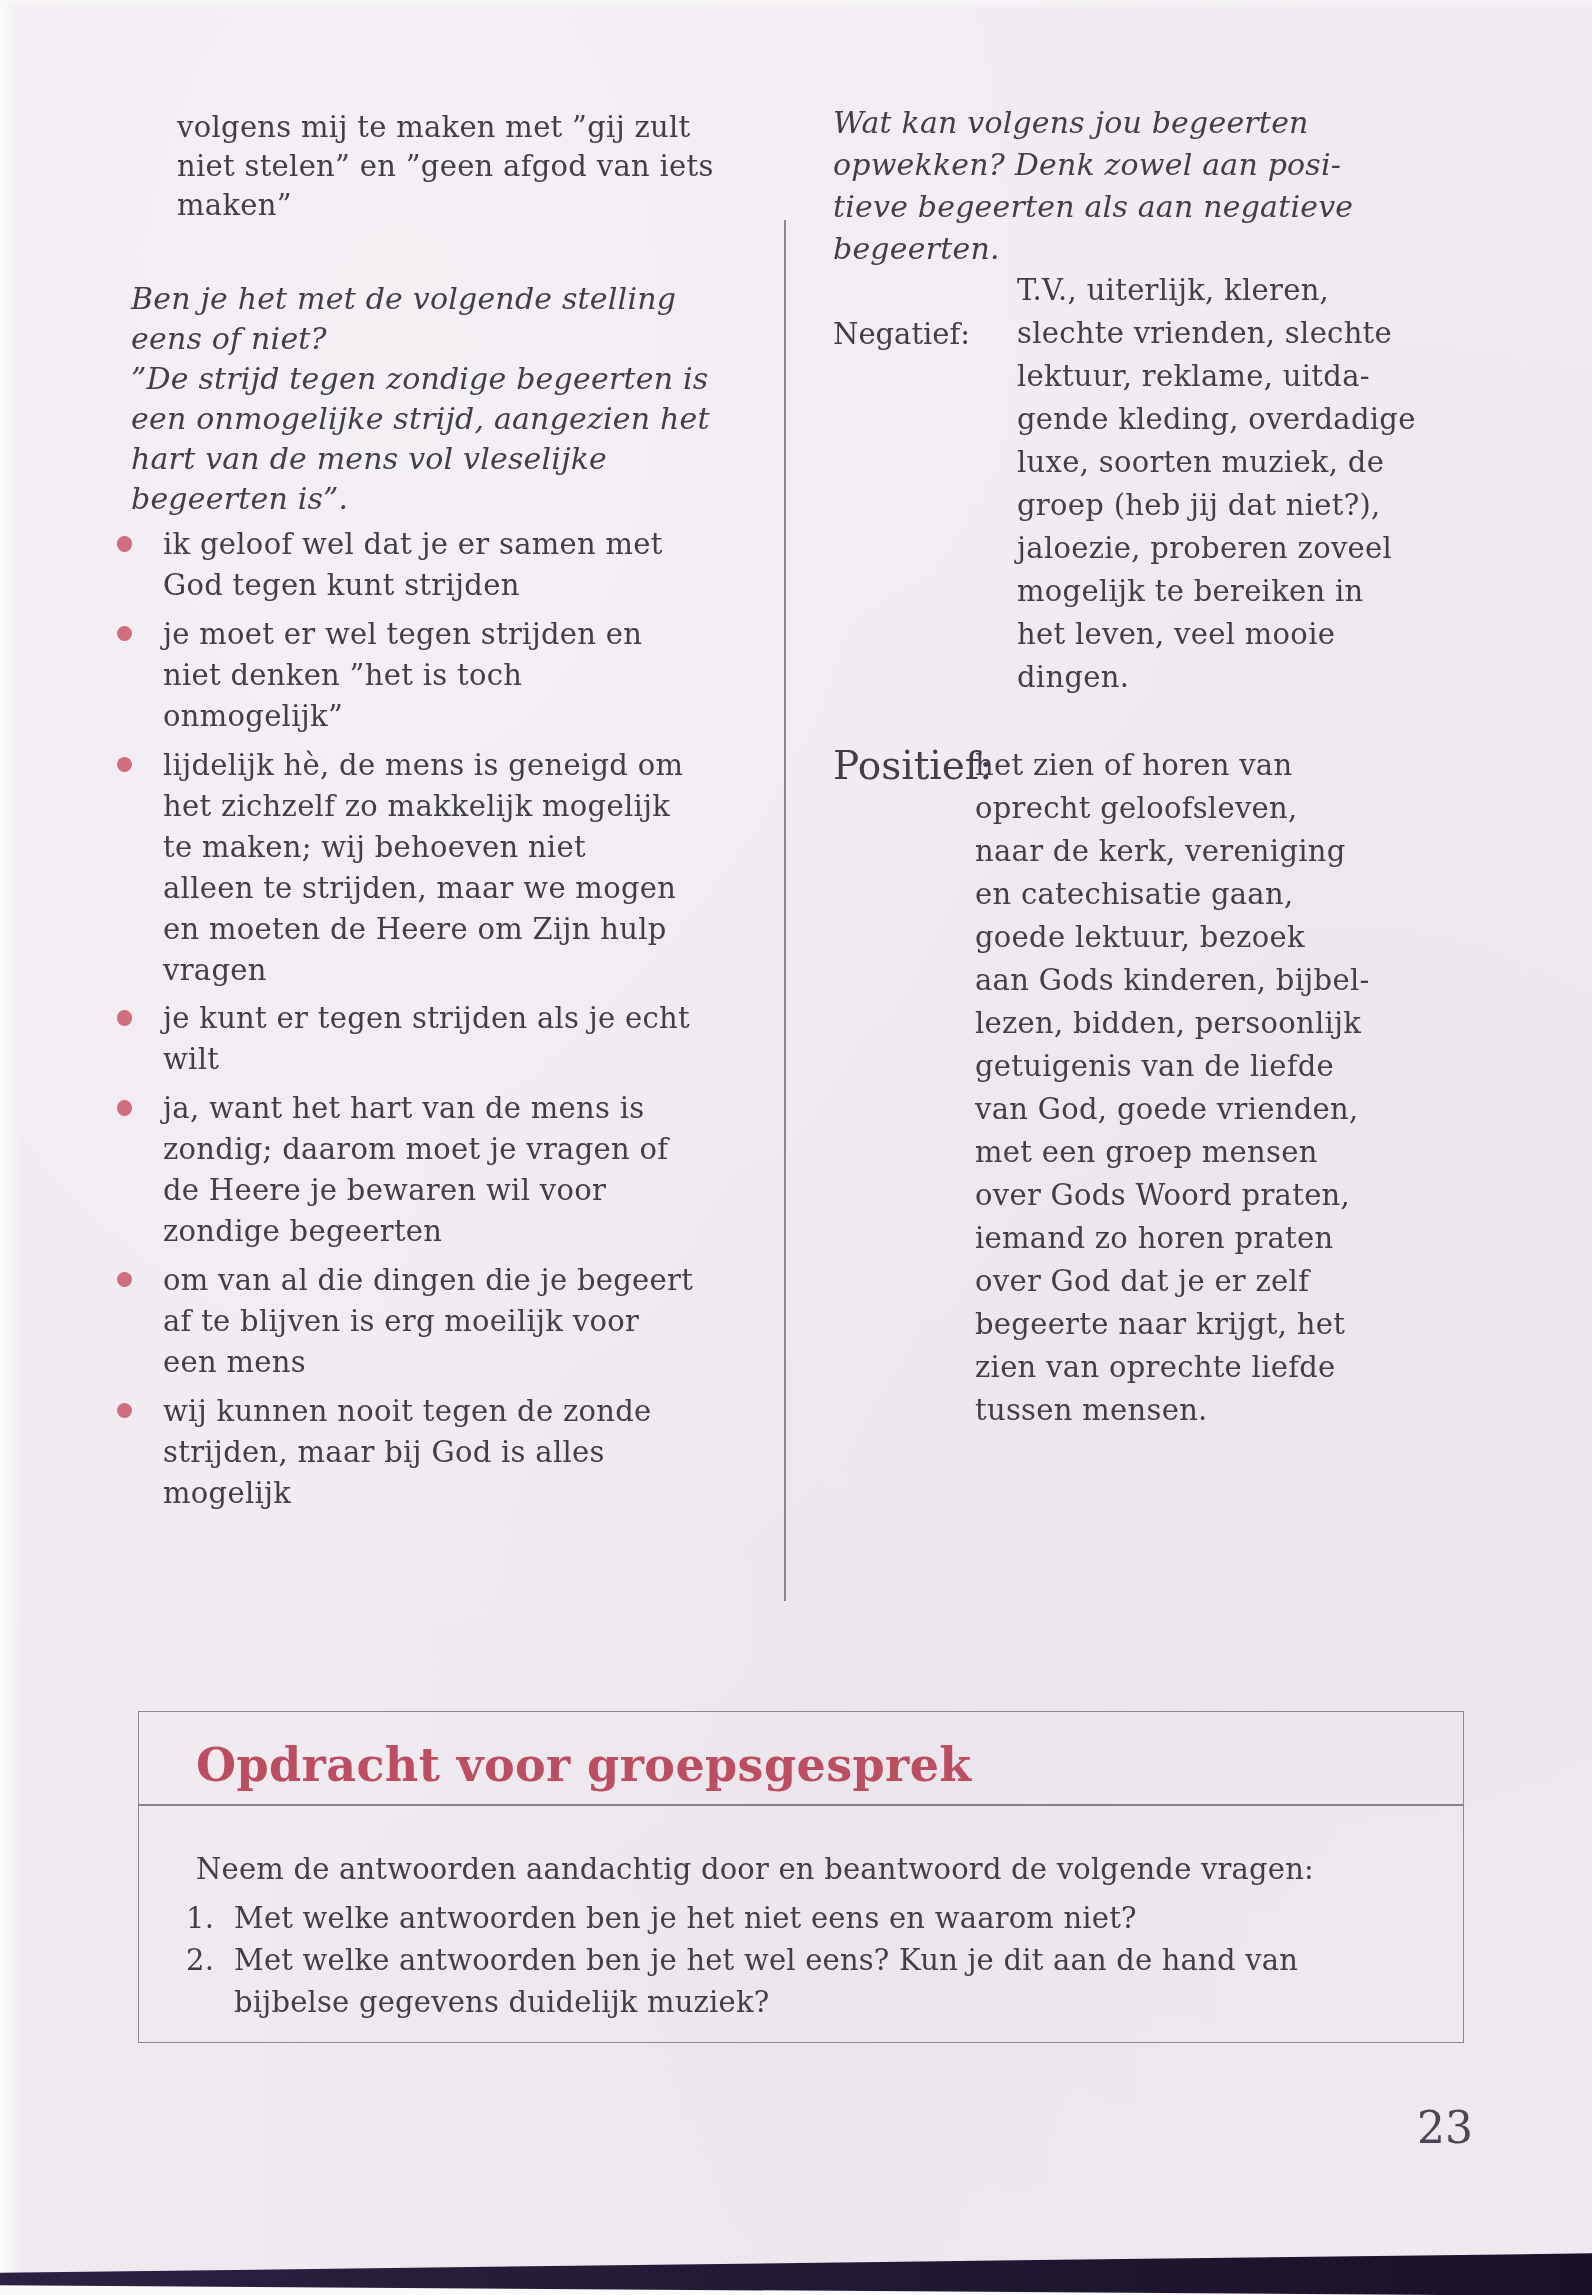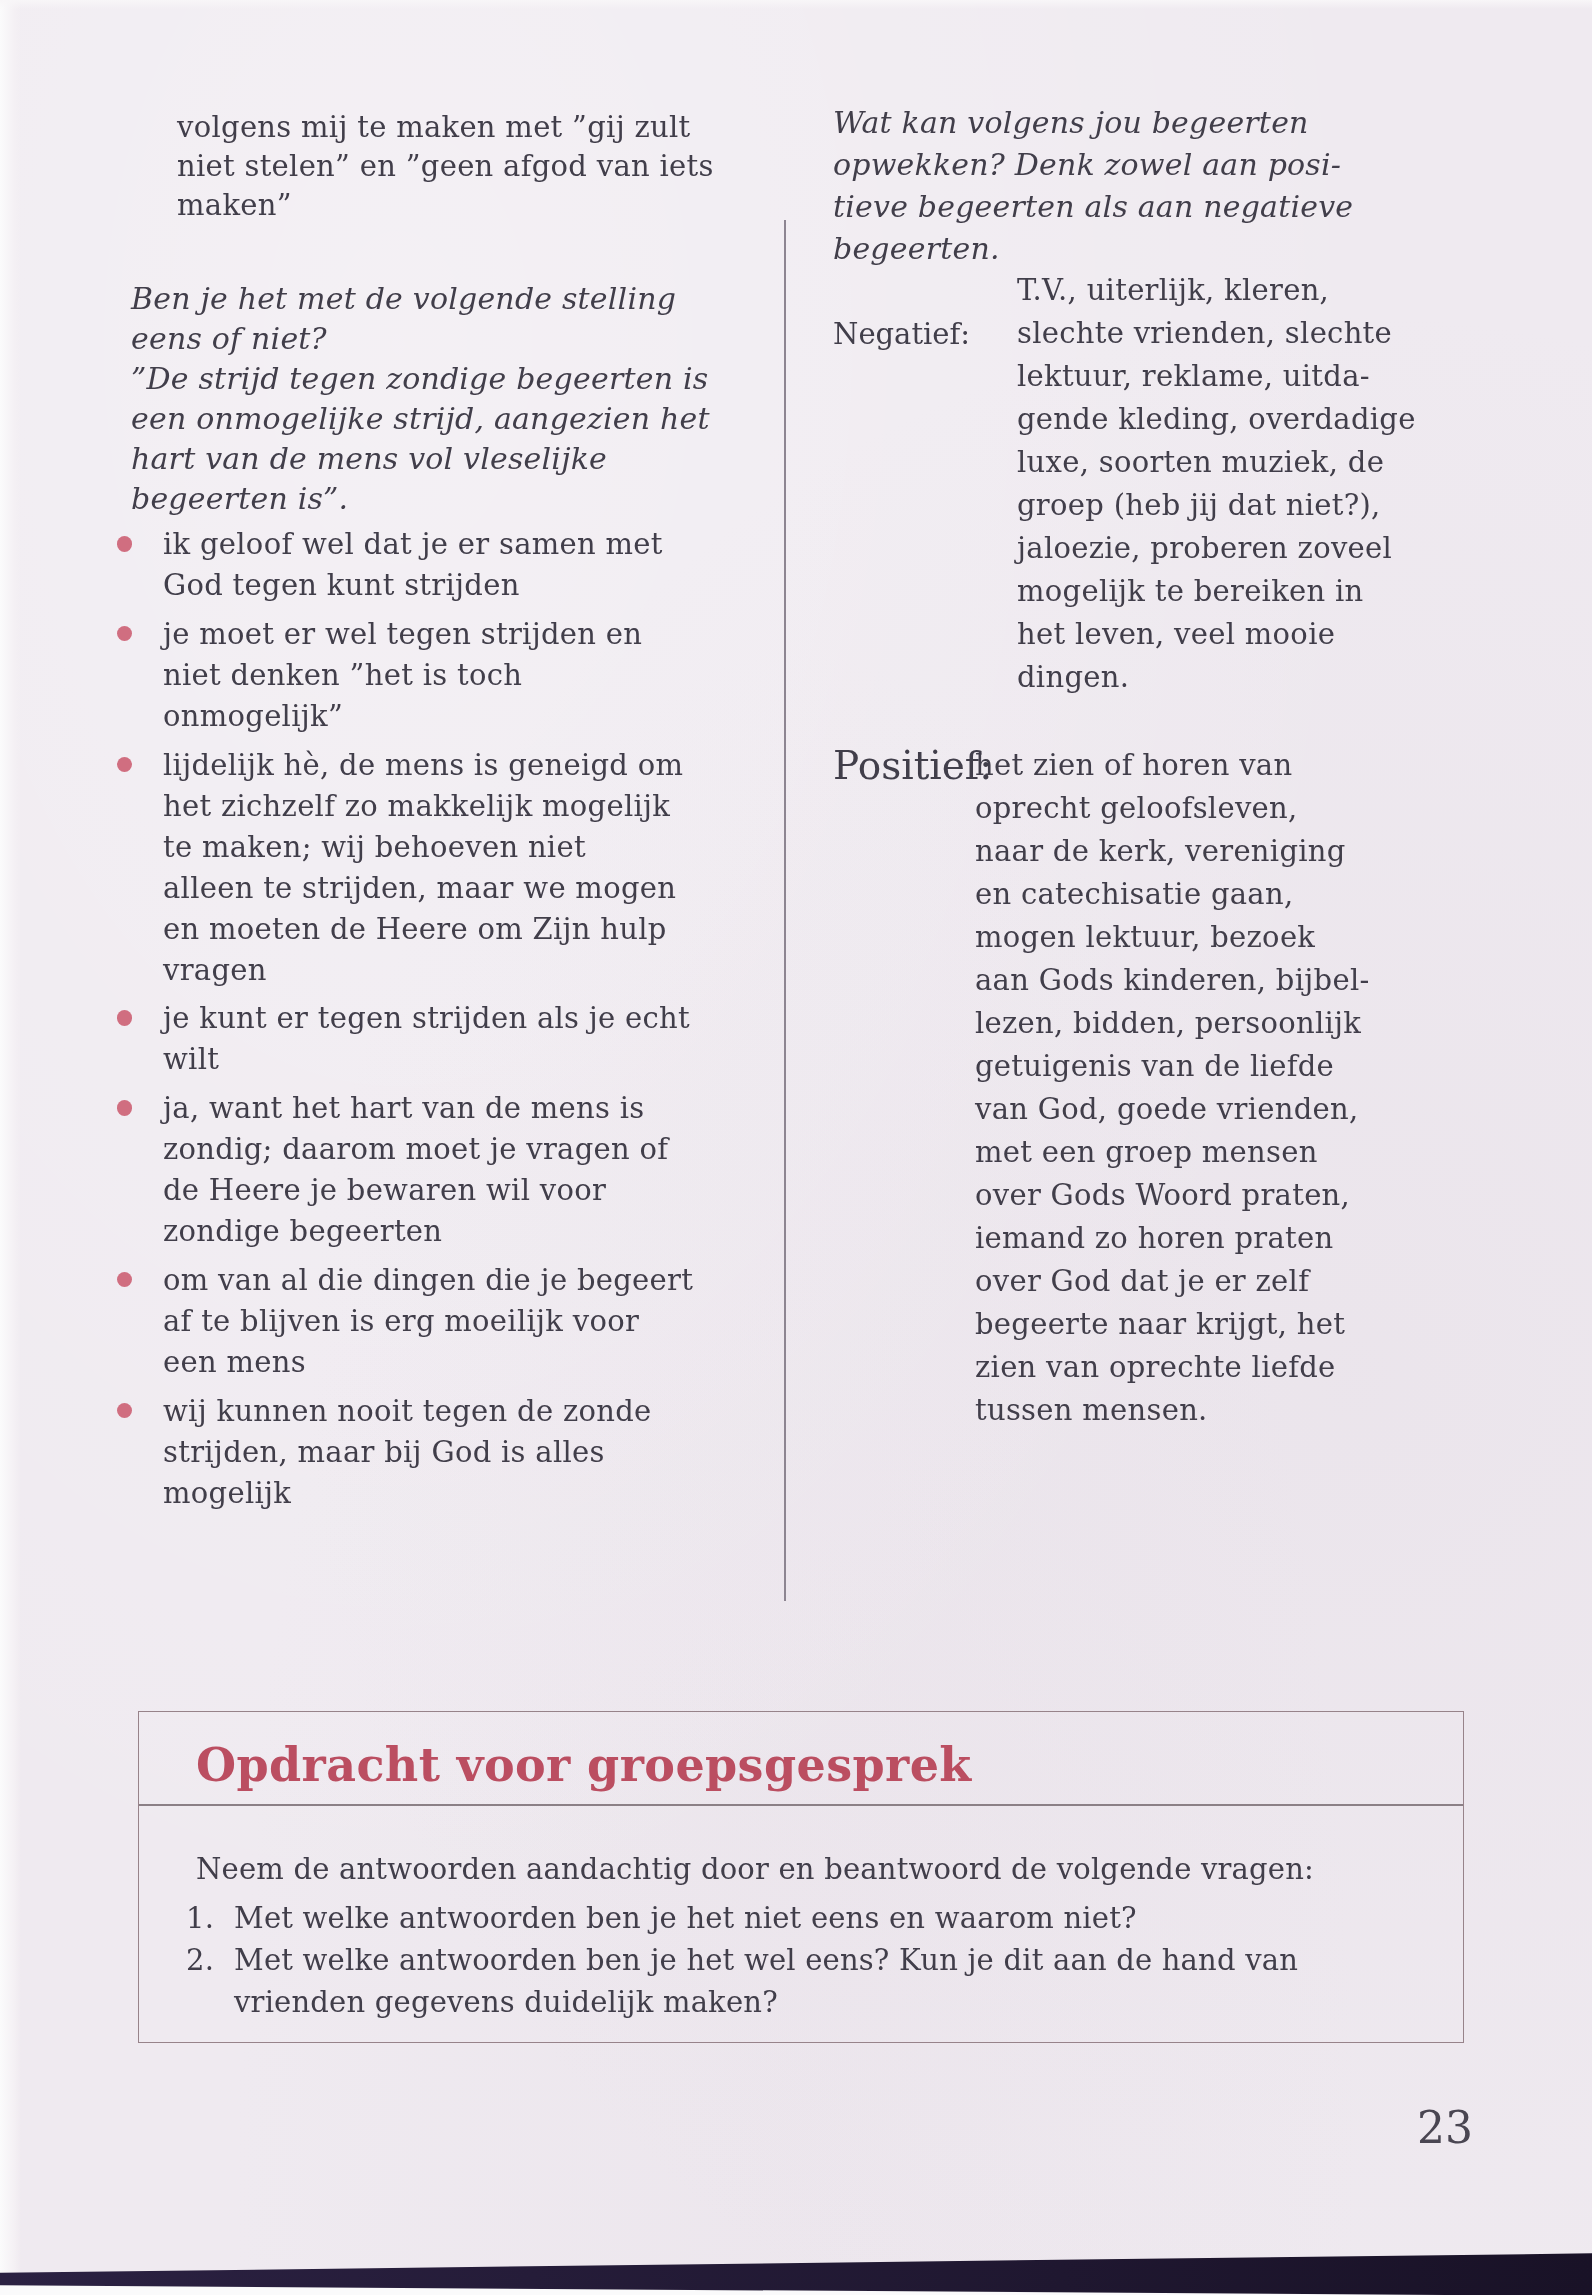--- a/index.html
+++ b/index.html
@@ -136,41 +136,41 @@
       <div class="line">mogelijk te bereiken in</div>
       <div class="line">het leven, veel mooie</div>
       <div class="line">dingen.</div>
     </div>
   <div class="block pos-label">Positief:</div>
   <div class="block pos-lines">
       <div class="line">het zien of horen van</div>
       <div class="line">oprecht geloofsleven,</div>
       <div class="line">naar de kerk, vereniging</div>
       <div class="line">en catechisatie gaan,</div>
-      <div class="line">mogen lektuur, bezoek</div>
+      <div class="line">goede lektuur, bezoek</div>
       <div class="line">aan Gods kinderen, bijbel-</div>
       <div class="line">lezen, bidden, persoonlijk</div>
       <div class="line">getuigenis van de liefde</div>
       <div class="line">van God, goede vrienden,</div>
       <div class="line">met een groep mensen</div>
       <div class="line">over Gods Woord praten,</div>
       <div class="line">iemand zo horen praten</div>
       <div class="line">over God dat je er zelf</div>
       <div class="line">begeerte naar krijgt, het</div>
       <div class="line">zien van oprechte liefde</div>
       <div class="line">tussen mensen.</div>
     </div>
 
   <div class="abox">
     <div class="abox-title">Opdracht voor groepsgesprek</div>
     <div class="abox-sep"></div>
     <div class="abox-intro">Neem de antwoorden aandachtig door en beantwoord de volgende vragen:</div>
     <div class="abox-items">
         <div class="abox-item"><span class="item-num">1.</span><span class="item-lines"><div class="line">Met welke antwoorden ben je het niet eens en waarom niet?</div></span></div>
-        <div class="abox-item"><span class="item-num">2.</span><span class="item-lines"><div class="line">Met welke antwoorden ben je het wel eens? Kun je dit aan de hand van</div><div class="line">vrienden gegevens duidelijk maken?</div></span></div>
+        <div class="abox-item"><span class="item-num">2.</span><span class="item-lines"><div class="line">Met welke antwoorden ben je het wel eens? Kun je dit aan de hand van</div><div class="line">bijbelse gegevens duidelijk muziek?</div></span></div>
       </div>
   </div>
 
   <div class="page-number">23</div>
 
   <div class="bottom-white"></div>
   <div class="bottom-wedge"></div>
 </div>
 
 

